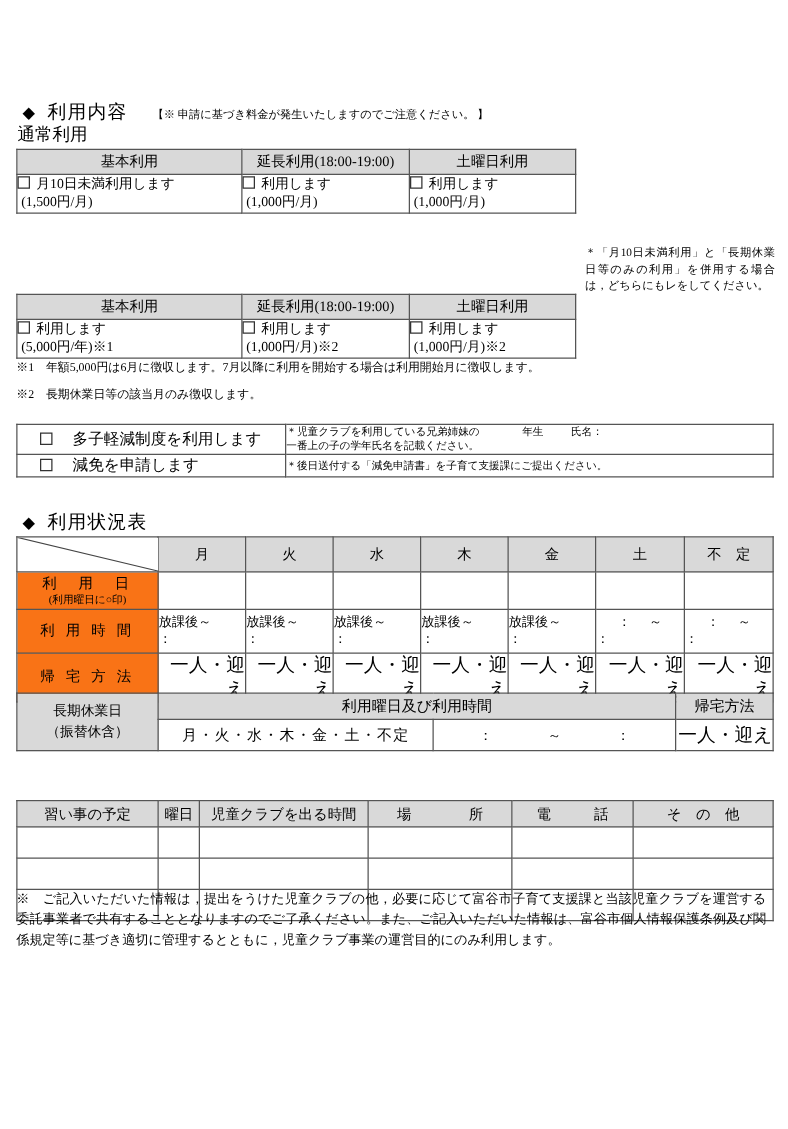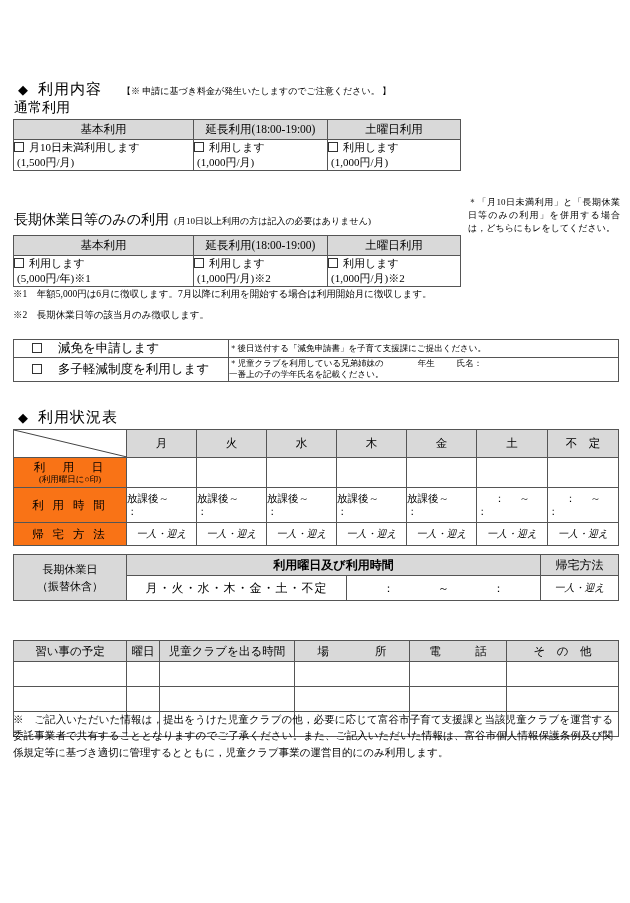--- a/index.html
+++ b/index.html
@@ -150,23 +150,22 @@
     line-height: 1.25;
     padding: 2px 0 2px 0;
   }
   .time-cell .l2 { display: block; }
   .time-split {
     display: flex;
     justify-content: space-around;
     padding: 0 10px;
   }
   .ret-cell {
-    text-align: center;
-    font-size: 10px;
-    font-style: italic;
+    text-align: right;
+    font-size: 15px;
   }
 
   
   .lh-label {
     background: #d9d9d9;
     text-align: center;
     font-size: 11px;
     line-height: 1.5;
   }
   .lh-span {
@@ -246,24 +245,20 @@
         <td class="cellpad">
           <span class="ck"></span><span>利用します</span>
           <span class="money">(1,000円/月)</span>
         </td>
       </tr>
     </tbody>
   </table>
 
   <div class="side-note" style="left:468px; top:196px; white-space:pre-line;">＊「月10日未満利用」と「長期休業日等のみの利用」を併用する場合は，どちらにもレをしてください。</div>
 
-  <div class="sub-head" style="left:14px; top:211px;">
-    <span>長期休業日等のみの利用</span>
-    <span class="small">(月10日以上利用の方は記入の必要はありません)</span>
-  </div>
 
   <table class="grid" style="left:13px; top:235px; width:447px;">
     <colgroup>
         <col style="width:180px">
         <col style="width:134px">
         <col style="width:133px">
       </colgroup>
     <tbody>
       <tr>
         <td class="hdr">基本利用</td>
@@ -291,32 +286,32 @@
   <div class="footnote" style="left:13px; top:309px;">※2　長期休業日等の該当月のみ徴収します。</div>
 
   <table class="grid" style="left:13px; top:339px; width:605px;">
     <colgroup>
         <col style="width:215px">
         <col style="width:390px">
       </colgroup>
     <tbody>
       <tr>
         <td class="req-label">
-          <span class="ck"></span><span>減免を申請します</span>
-        </td>
-        <td class="req-desc">＊後日送付する「減免申請書」を子育て支援課にご提出ください。</td>
-      </tr>
-      <tr>
-        <td class="req-label">
           <span class="ck"></span><span>多子軽減制度を利用します</span>
         </td>
         <td class="req-desc">
           <div><span>＊児童クラブを利用している兄弟姉妹の</span><span class="spacer-inline"></span><span>年生</span><span class="spacer-inline" style="width:22px"></span><span>氏名：</span></div>
           <div>一番上の子の学年氏名を記載ください。</div>
         </td>
+      </tr>
+      <tr>
+        <td class="req-label">
+          <span class="ck"></span><span>減免を申請します</span>
+        </td>
+        <td class="req-desc">＊後日送付する「減免申請書」を子育て支援課にご提出ください。</td>
       </tr>
     </tbody>
   </table>
 
   <div class="section-head" style="left:18px; top:408px;">
     <span class="diamond">◆</span>
     <span class="sec-title">利用状況表</span>
   </div>
 
   <table class="grid" style="left:13px; top:429px; width:605px;">
@@ -421,21 +416,21 @@
         <col style="width:220px">
         <col style="width:194px">
         <col style="width:78px">
       </colgroup>
     <tbody>
       <tr>
         <td class="lh-label" rowspan="2">
           <div>長期休業日</div>
           <div>（振替休含）</div>
         </td>
-        <td class="lh-span" colspan="2" style="height:20px;font-weight:bold;">利用曜日及び利用時間</td>
+        <td class="lh-span" colspan="2" style="height:20px;">利用曜日及び利用時間</td>
         <td class="lh-span" style="height:20px;">帰宅方法</td>
       </tr>
       <tr>
         <td class="days-cell" style="height:24px;">月・火・水・木・金・土・不定</td>
         <td class="hours-cell">
           <div class="hours-inner">
             <span>：</span>
             <span>～</span>
             <span>：</span>
           </div>

